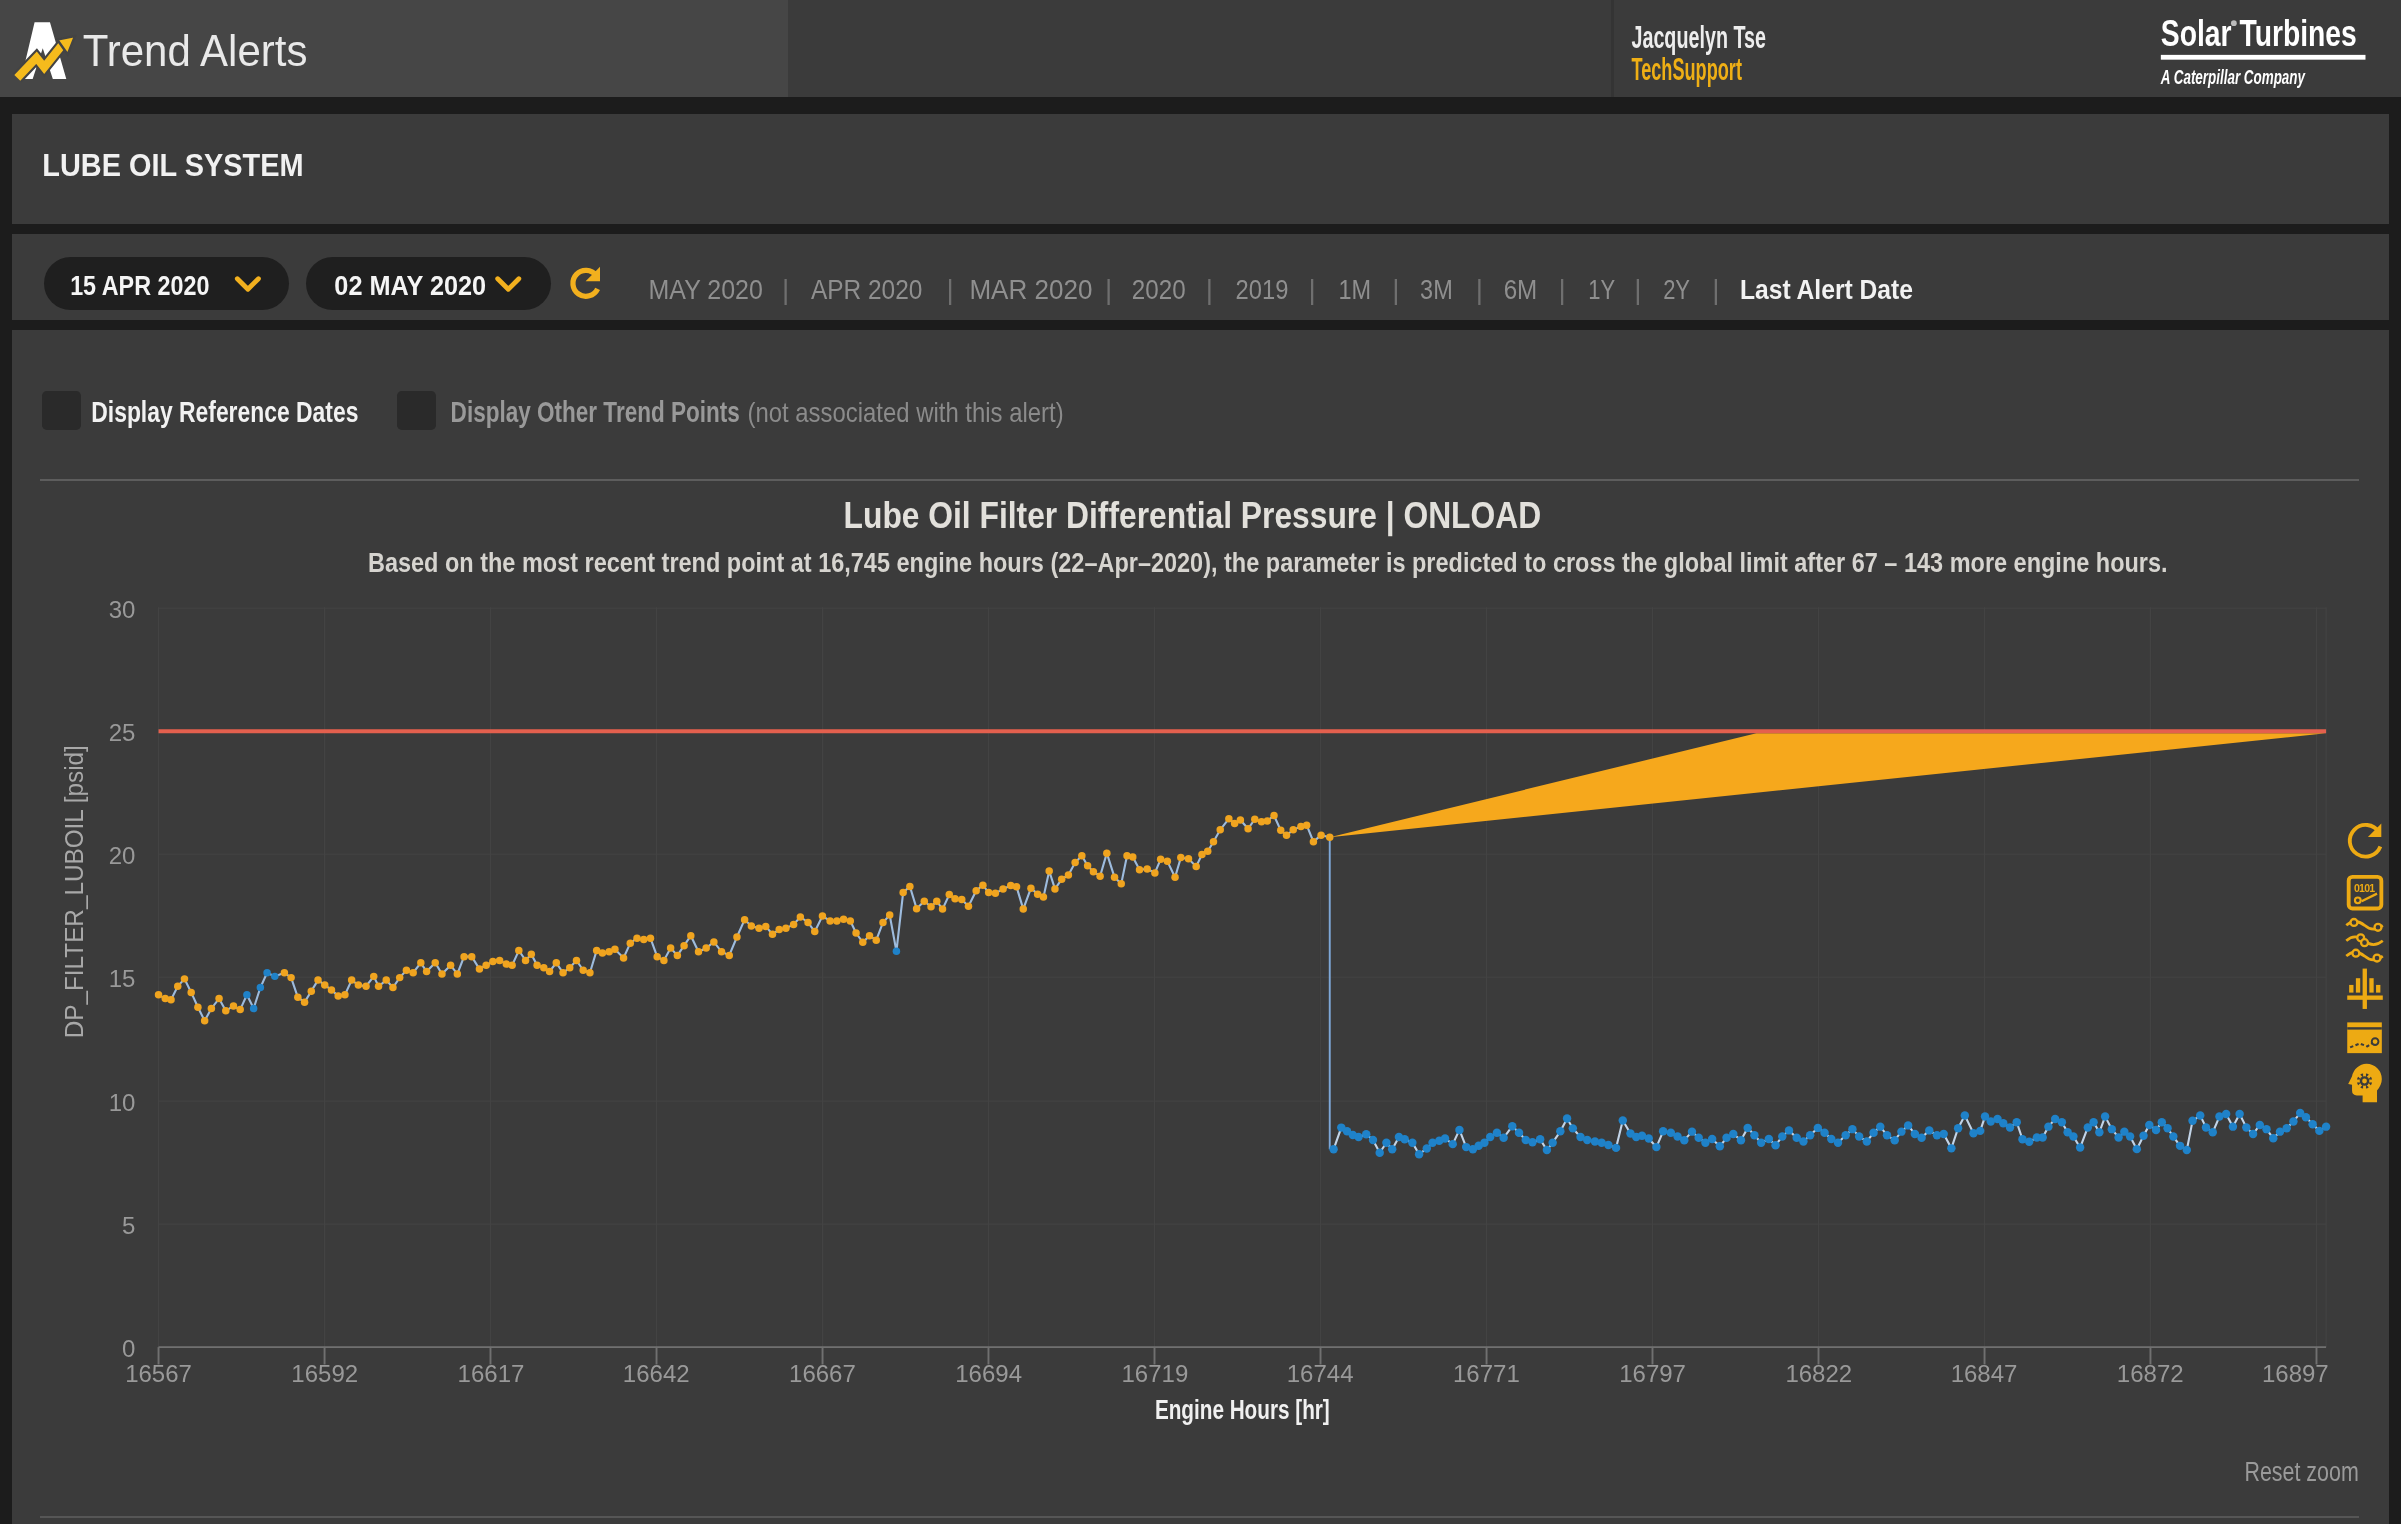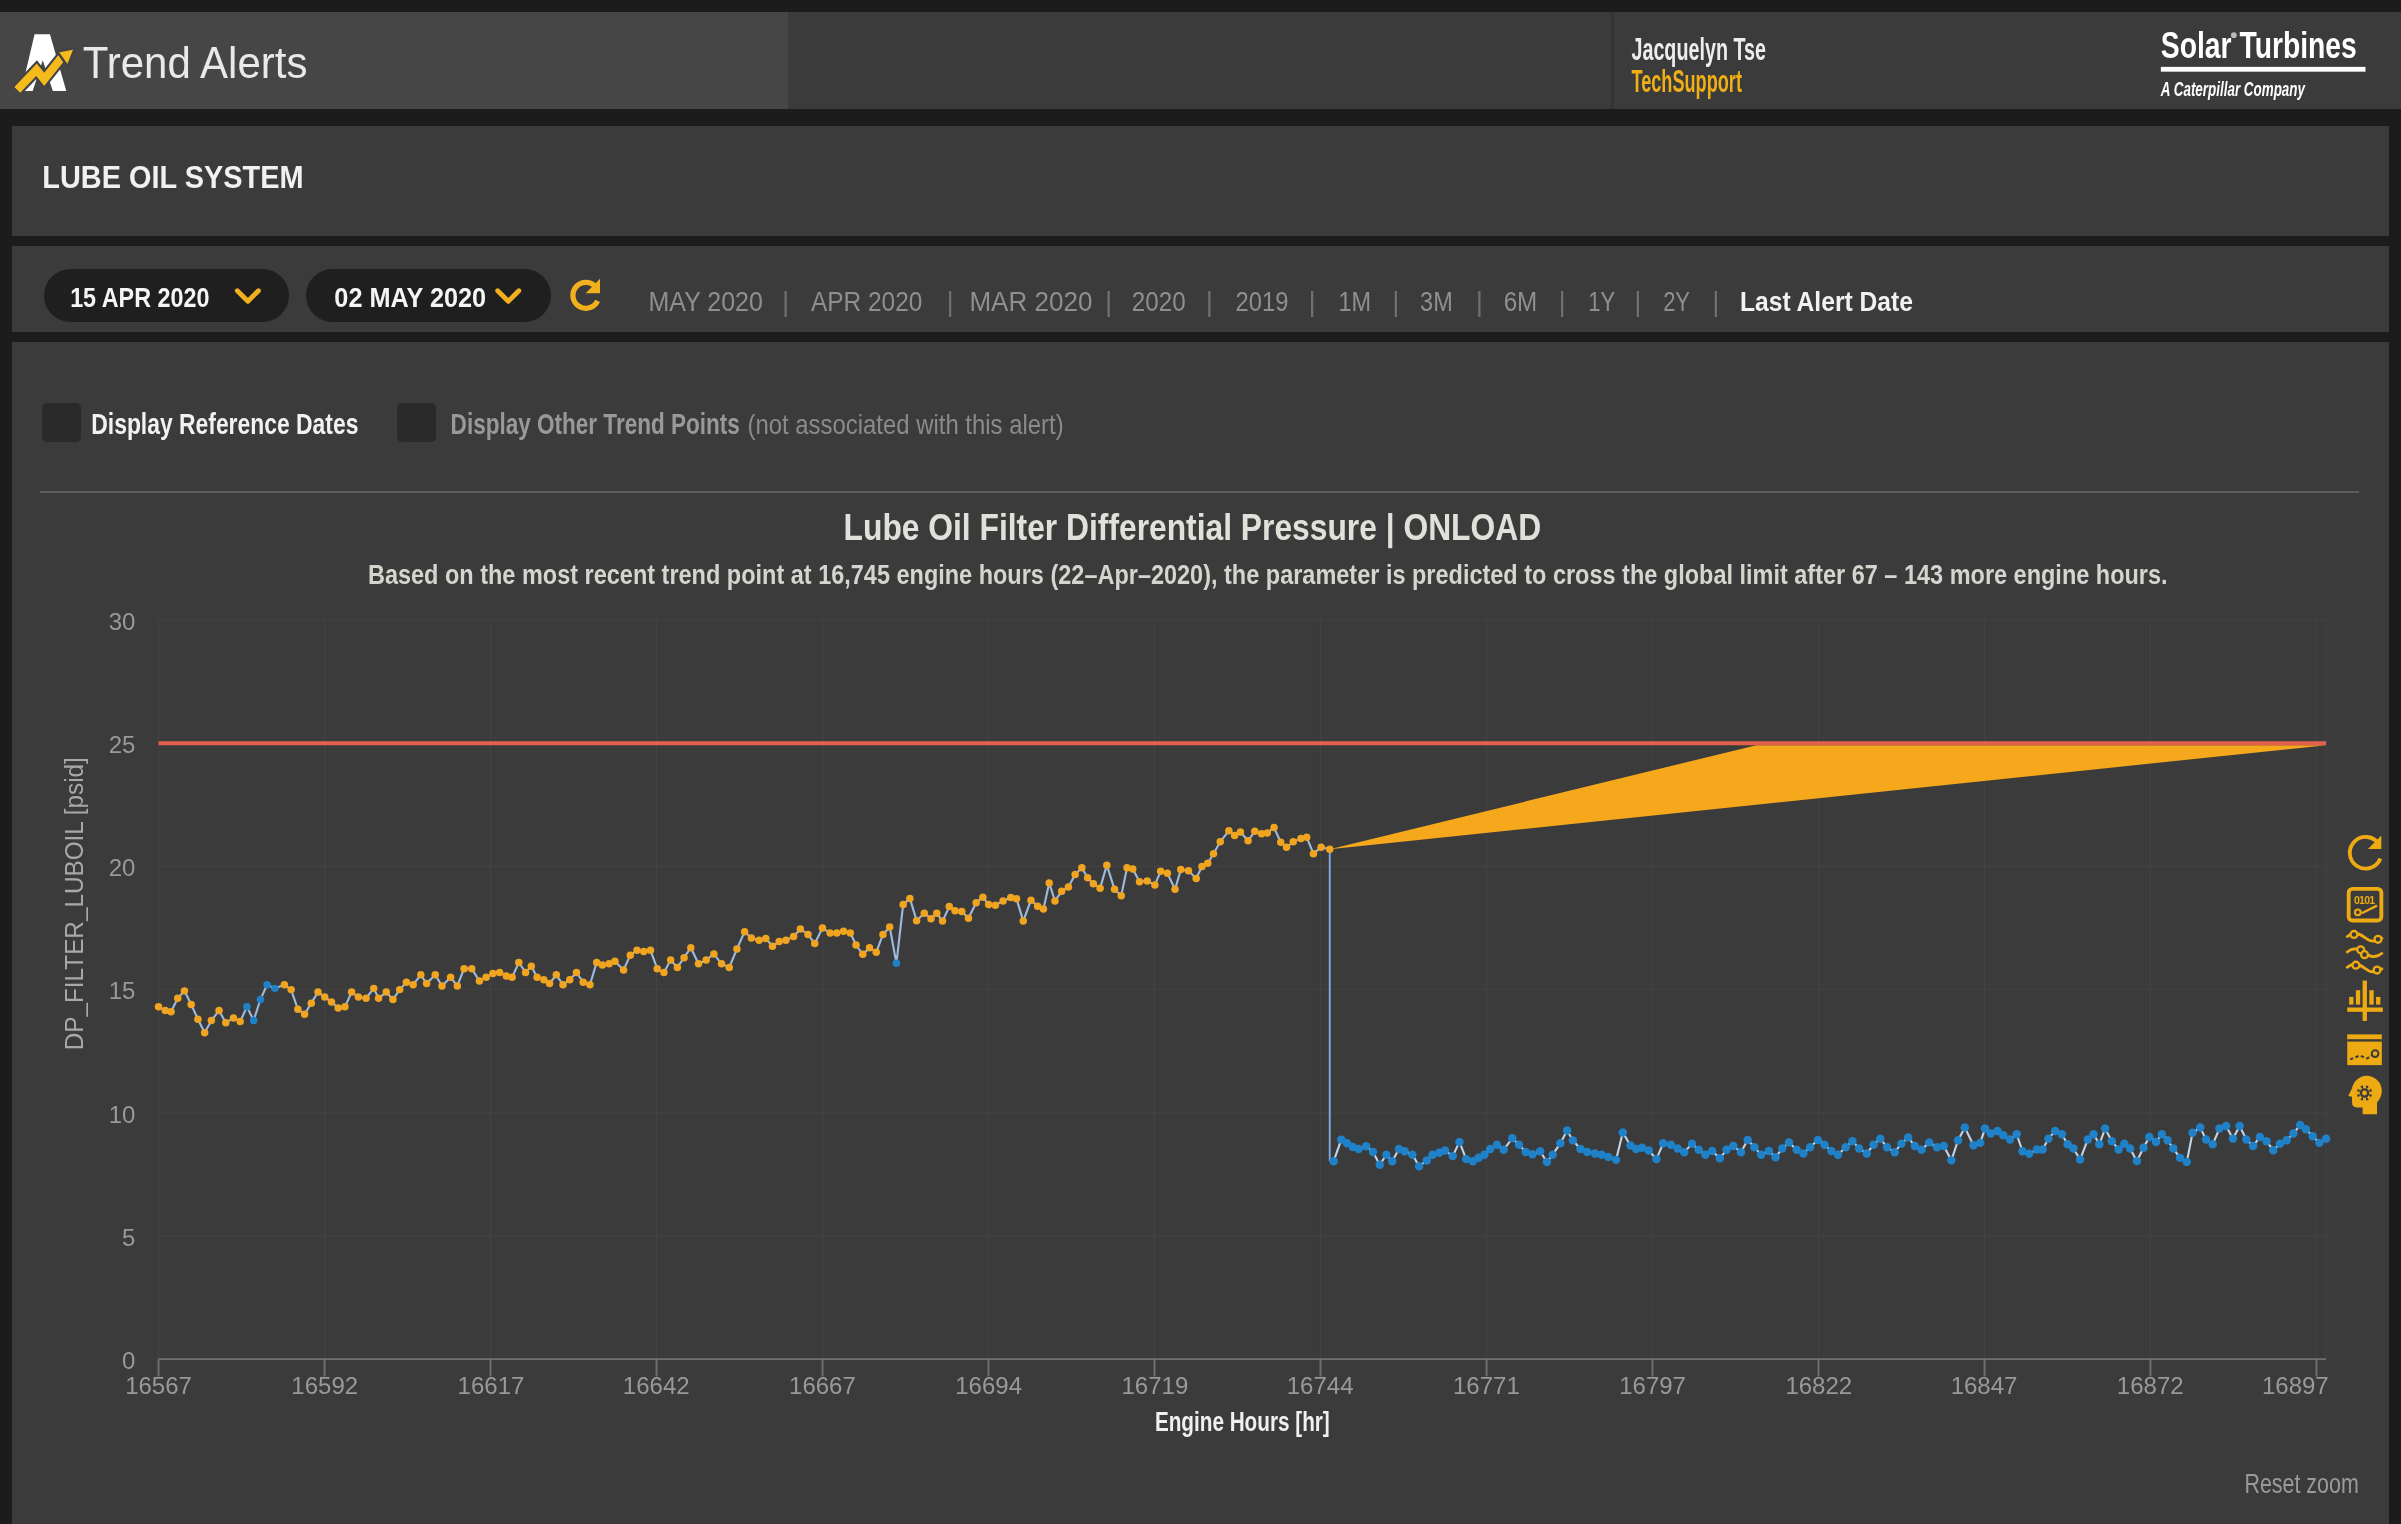--- a/index.html
+++ b/index.html
@@ -1,19 +1,19 @@
 <!DOCTYPE html>
 <html><head>
 <meta charset="utf-8">
 <style>
   * { margin:0; padding:0; box-sizing:border-box; }
   html,body { width:2402px; height:1525px; background:#1c1c1c; overflow:hidden;
               font-family:"Liberation Sans", sans-serif; }
   .abs { position:absolute; }
-  #page { position:relative; width:2402px; height:1164px;margin-top:12px; }
+  #page { position:relative; width:2402px; height:1164px; }
   .panel { position:absolute; left:11.5px; width:2377px; background:#3b3b3b; }
   svg text { font-family:"Liberation Sans", sans-serif; }
 </style>
 </head>
 <body>
 <div id="page">
 
   <div class="abs" style="left:0;top:0;width:2402px;height:97px;background:#3b3b3b;"></div>
   <div class="abs" style="left:0;top:0;width:788px;height:97px;background:#464646;"></div>
   <div class="abs" style="left:1611px;top:0;width:2.9px;height:97px;background:#343434;"></div>

